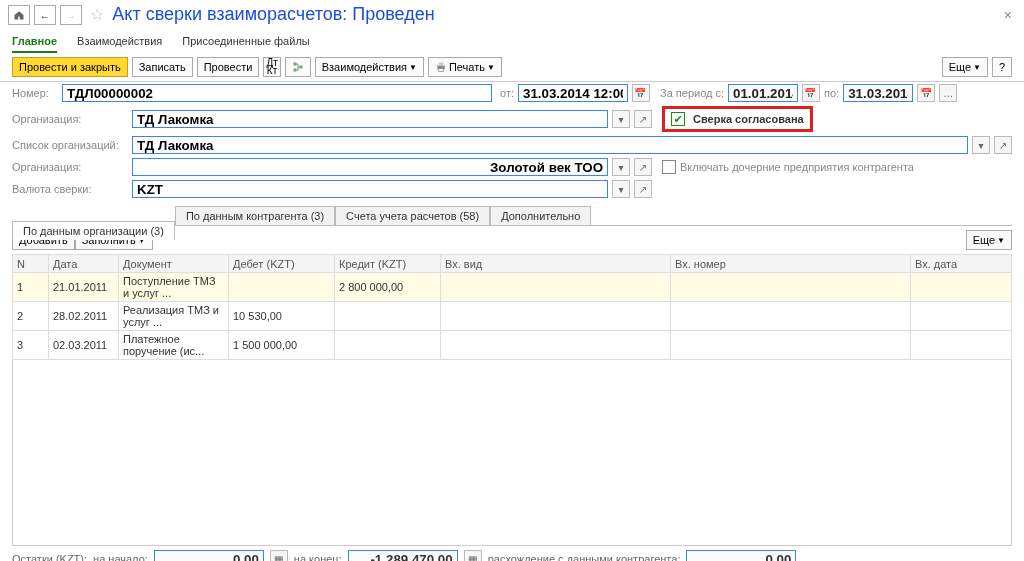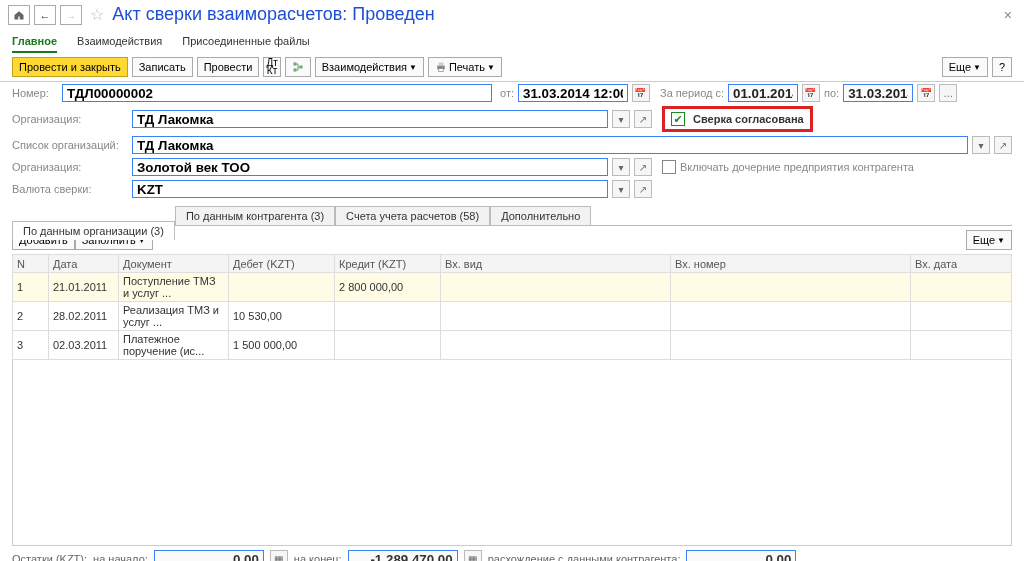--- a/index.html
+++ b/index.html
@@ -130,21 +130,21 @@
 
 <div class="form-row">
   <span class="label">Список организаций:</span>
   <input class="input" style="flex: 1 1 0%;" value="ТД Лакомка">
   <div class="mini-btn">▾</div>
   <div class="mini-btn">↗</div>
 </div>
 
 <div class="form-row">
   <span class="label">Организация:</span>
-  <input class="input" style="width: 476px;" value="Золотой век ТОО">
+  <input class="input" style="width: 476px; text-align: right;" value="Золотой век ТОО">
   <div class="mini-btn">▾</div>
   <div class="mini-btn">↗</div>
   <div class="chk" style="margin-left:6px"></div>
   <span style="color:#888">Включать дочерние предприятия контрагента</span>
 </div>
 
 <div class="form-row">
   <span class="label">Валюта сверки:</span>
   <input class="input" style="width: 476px;" value="KZT">
   <div class="mini-btn">▾</div>

